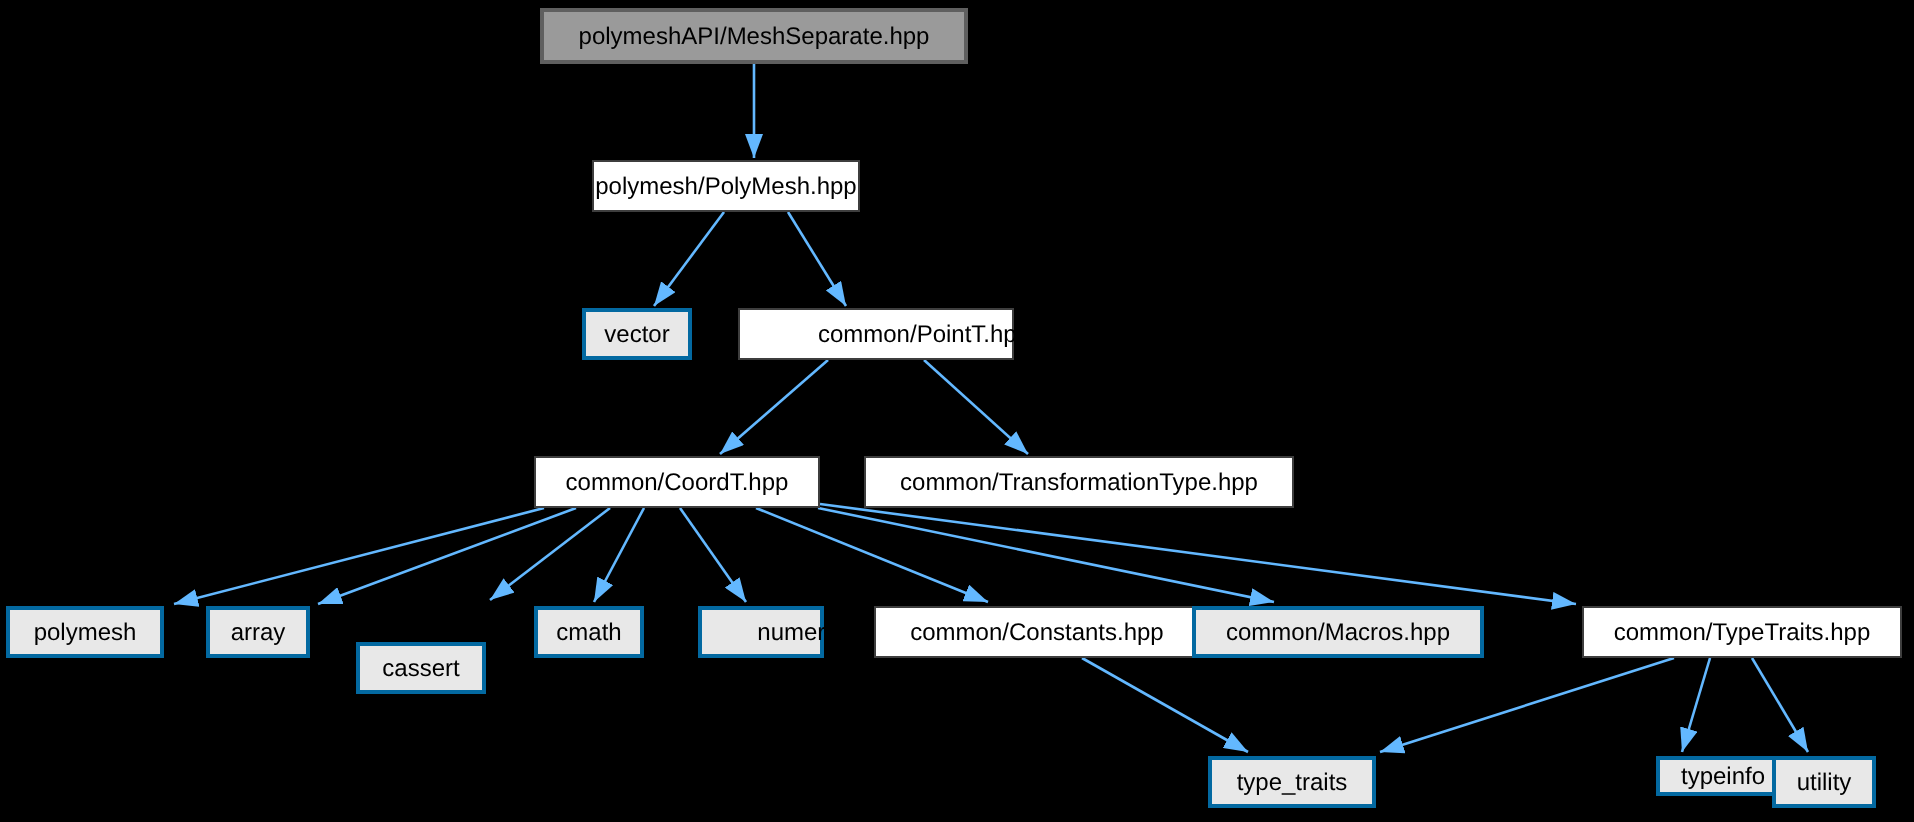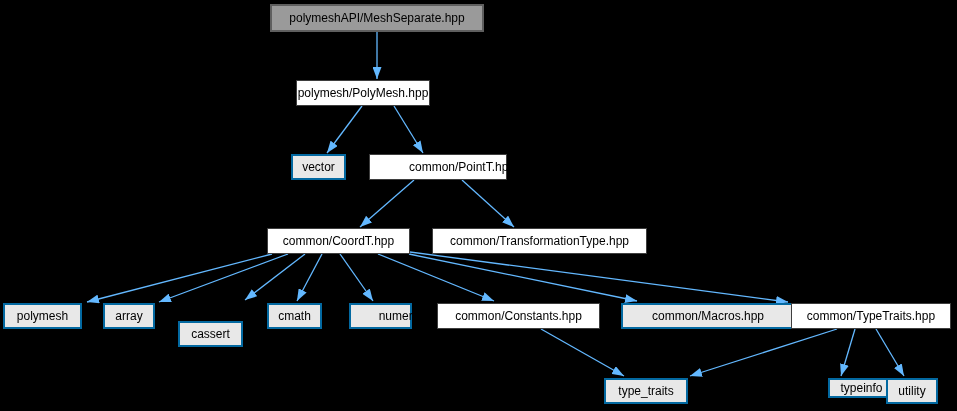--- a/index.html
+++ b/index.html
@@ -91,19 +91,19 @@
       <div class="node plain" style="left: 291px; top: 154px; width: 55px; height: 26px;">vector</div>
       <div class="node link" style="left: 369px; top: 154px; width: 138px; height: 26px; padding-left: 48px;">common/PointT.hpp</div>
       <div class="node link" style="left: 267px; top: 228px; width: 143px; height: 26px;">common/CoordT.hpp</div>
       <div class="node link" style="left: 432px; top: 228px; width: 215px; height: 26px;">common/TransformationType.hpp</div>
       <div class="node plain" style="left: 3px; top: 303px; width: 79px; height: 26px;">polymesh</div>
       <div class="node plain" style="left: 103px; top: 303px; width: 52px; height: 26px;">array</div>
       <div class="node plain" style="left: 178px; top: 303px; width: 65px; height: 26px; margin-top: 18px;">cassert</div>
       <div class="node plain" style="left: 267px; top: 303px; width: 55px; height: 26px;">cmath</div>
       <div class="node plain" style="left: 349px; top: 303px; width: 63px; height: 26px; padding-left: 39px;">numeric</div>
       <div class="node link" style="left: 437px; top: 303px; width: 163px; height: 26px;">common/Constants.hpp</div>
-      <div class="node plain" style="left: 621px; top: 303px; width: 174px; height: 26px;">common/Macros.hpp</div>
+      <div class="node plain" style="left: 596px; top: 303px; width: 146px; height: 26px;">common/Macros.hpp</div>
       <div class="node link" style="left: 791px; top: 303px; width: 160px; height: 26px;">common/TypeTraits.hpp</div>
       <div class="node plain" style="left: 604px; top: 378px; width: 84px; height: 26px; text-align: right;">type_traits</div>
       <div class="node plain" style="left: 828px; top: 378px; width: 67px; height: 20px;">typeinfo</div>
       <div class="node plain" style="left: 886px; top: 378px; width: 52px; height: 26px;">utility</div>
     </div>
 </div>
 
 </body></html>

